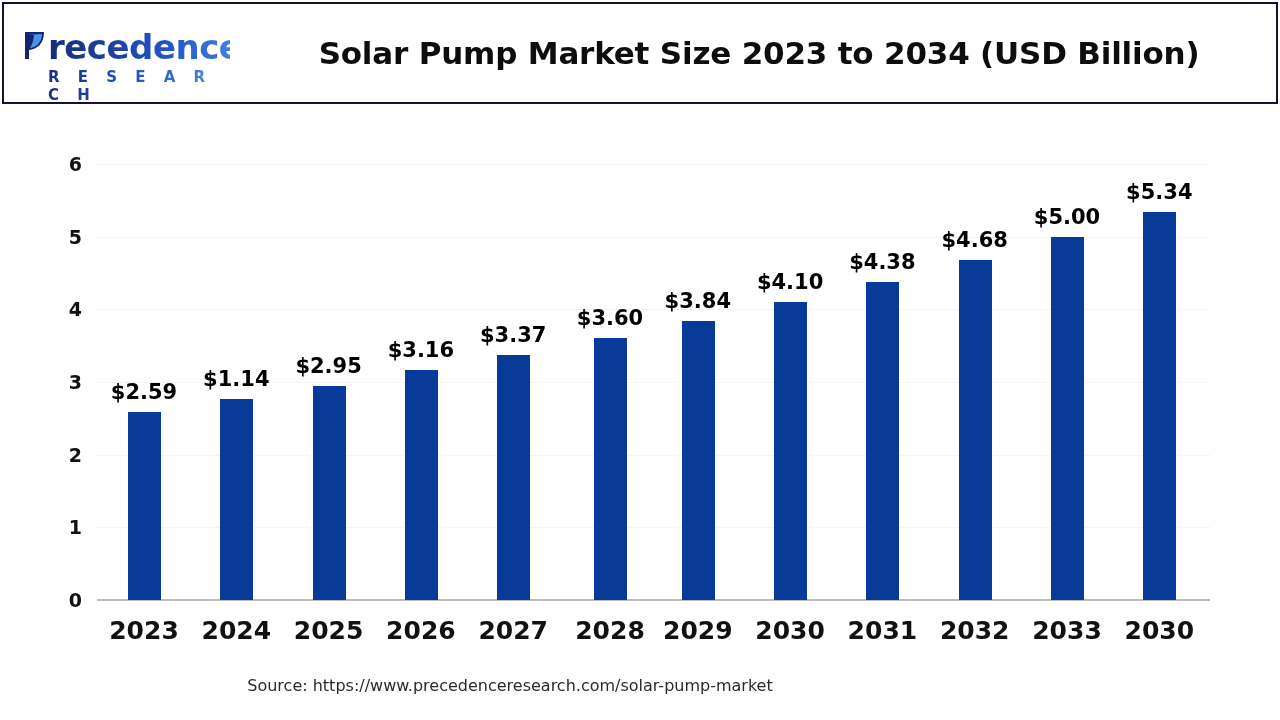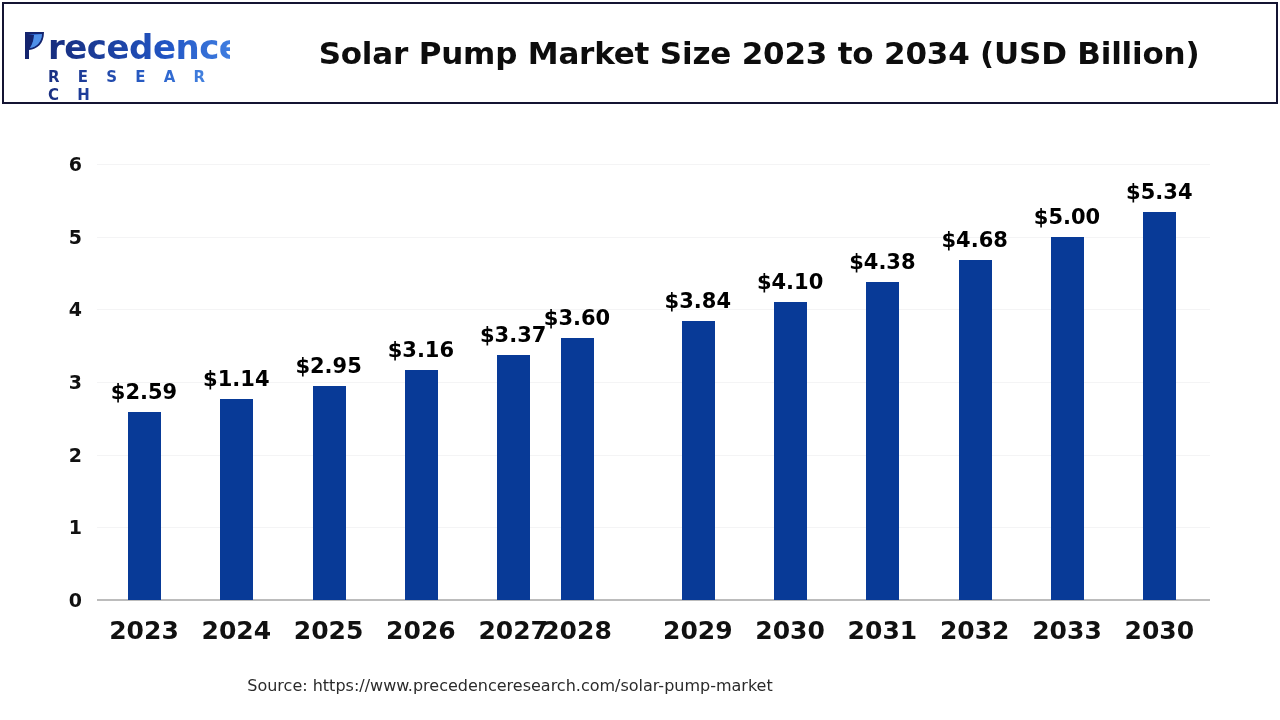--- a/index.html
+++ b/index.html
@@ -242,21 +242,21 @@
         <div class="bar-group" style="left: 374.9px; height: 616px;">
           <div class="bar" style="top: 266.373px; height: 229.627px; background: rgb(8, 58, 151);"></div>
           <div class="bar-value" style="top: 234.373px;">$3.16</div>
           <div class="bar-cat" style="top: 512px;">2026</div>
         </div>
         <div class="bar-group" style="left: 467.2px; height: 616px;">
           <div class="bar" style="top: 251.113px; height: 244.887px; background: rgb(8, 58, 151);"></div>
           <div class="bar-value" style="top: 219.113px;">$3.37</div>
           <div class="bar-cat" style="top: 512px;">2027</div>
         </div>
-        <div class="bar-group" style="left: 531px; height: 616px;">
+        <div class="bar-group" style="left: 564px; height: 616px;">
           <div class="bar" style="top: 234.4px; height: 261.6px; background: rgb(8, 58, 151);"></div>
           <div class="bar-value" style="top: 202.4px;">$3.60</div>
           <div class="bar-cat" style="top: 512px;">2028</div>
         </div>
         <div class="bar-group" style="left: 651.8px; height: 616px;">
           <div class="bar" style="top: 216.96px; height: 279.04px; background: rgb(8, 58, 151);"></div>
           <div class="bar-value" style="top: 184.96px;">$3.84</div>
           <div class="bar-cat" style="top: 512px;">2029</div>
         </div>
         <div class="bar-group" style="left: 744.1px; height: 616px;">

